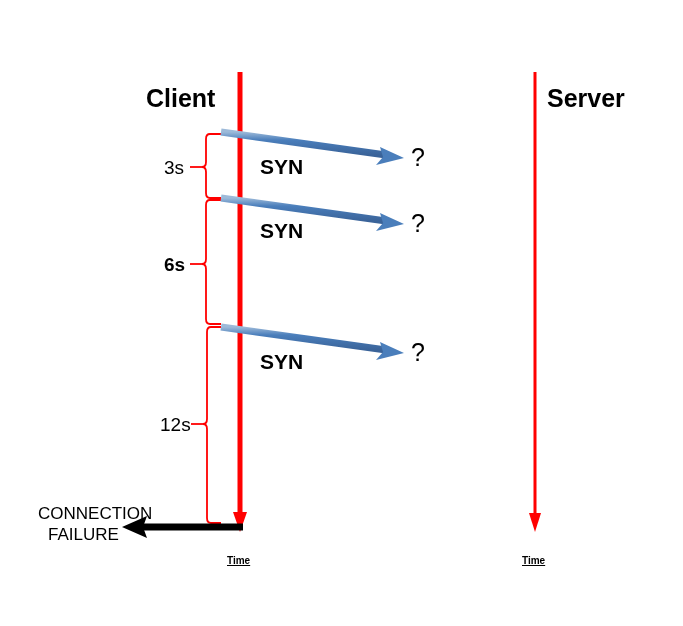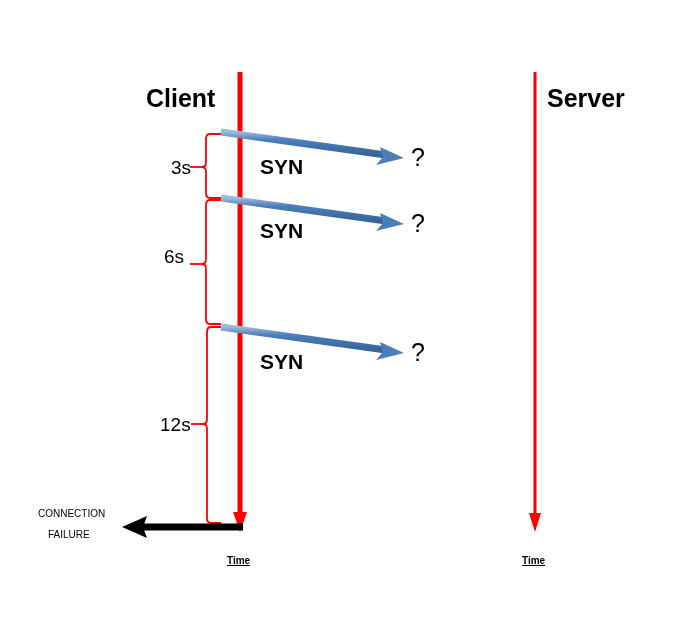--- a/index.html
+++ b/index.html
@@ -43,21 +43,21 @@
   }
   .qmark-lbl {
     font-size: 25px;
     font-weight: normal;
   }
   .dur-lbl {
     font-size: 19px;
     font-weight: normal;
   }
   .fail-lbl {
-    font-size: 10px;
+    font-size: 17px;
     font-weight: normal;
     line-height: 21px;
   }
 </style>
 </head>
 <body>
 
 <div id="canvas">
 
   <svg id="diagram-svg" viewBox="0 0 683 626" xmlns="http://www.w3.org/2000/svg">
@@ -118,23 +118,23 @@
     <g>
       <line x1="243" y1="527" x2="140" y2="527" stroke="#000000" stroke-width="7"></line>
       <polygon points="122,527 147,516 143,527 147,538" fill="#000000"></polygon>
     </g>
   </svg>
 
   <div class="lbl title-lbl" style="left:146px; top:84px;">Client</div>
 
   <div class="lbl title-lbl" style="left:547px; top:84px;">Server</div>
 
-  <div class="lbl dur-lbl" style="left:171px; top:157px;">3s</div>
+  <div class="lbl dur-lbl" style="left:164px; top:157px;">3s</div>
 
-  <div class="lbl dur-lbl" style="left:164px; top:246px;">6s</div>
+  <div class="lbl dur-lbl" style="left:164px; top:254px;font-weight:bold;">6s</div>
 
   <div class="lbl dur-lbl" style="left:160px; top:414px;text-align:center;">12s</div>
 
   <div class="lbl syn-lbl" style="left:260px; top:155px;">SYN</div>
 
   <div class="lbl syn-lbl" style="left:260px; top:219px;">SYN</div>
 
   <div class="lbl syn-lbl" style="left:260px; top:350px;">SYN</div>
 
   <div class="lbl qmark-lbl" style="left:411px; top:143px;">?</div>

